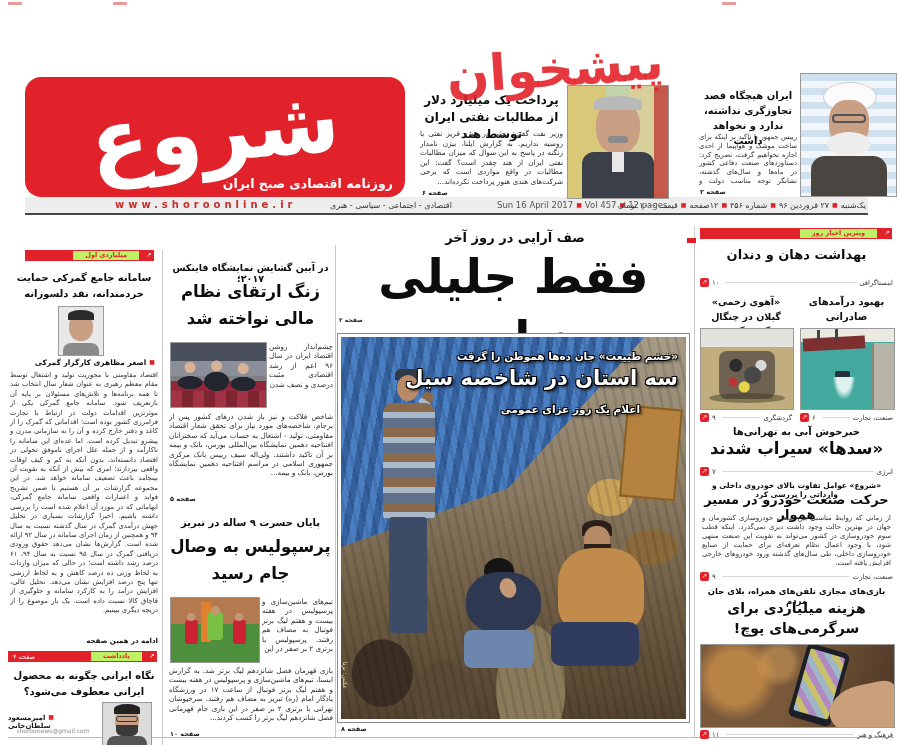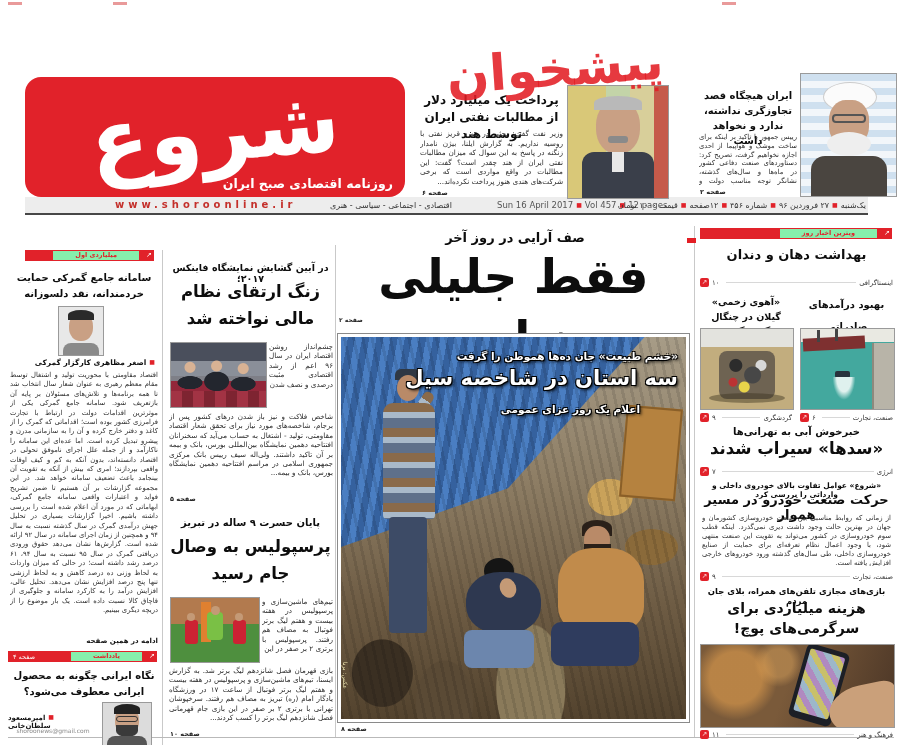--- a/index.html
+++ b/index.html
@@ -24,22 +24,22 @@
   .rsq::before{content:"■";color:#e1222a;font-size:6px;margin:0 3px;vertical-align:1px}
   
   .secrow{position:absolute;display:flex;align-items:center;direction:ltr;height:11px}
   .licon{display:inline-block;width:9px;height:9px;background:#e1222a;border-radius:2px;color:#fff;
          font-size:6.5px;line-height:9px;text-align:center;flex:0 0 auto}
   .pnum{font-size:7px;color:#444;margin:0 3px;flex:0 0 auto}
   .sline{flex:1;height:1px;background:#d8d8d8;margin:0 3px}
   .slabel{font-size:6.8px;color:#333;flex:0 0 auto}
   
   .strip{position:absolute;height:11px;background:#e1222a}
-  .strip .lbl{position:absolute;top:1px;height:9px;line-height:9px;background:#86efac;color:#e1222a;
-        font-size:6.5px;font-weight:bold;padding:0 22px}
+  .strip .lbl{position:absolute;top:1px;height:9px;line-height:9px;background:#bef264;color:#e1222a;
+        font-size:6.5px;font-weight:bold;padding:0 12px}
   .strip .sicon{position:absolute;top:0;right:0;width:11px;height:11px;background:#e1222a;color:#fff;
         font-size:7px;line-height:11px;text-align:center;border-right:1px solid #fff;box-sizing:border-box}
   .strip .wpg{position:absolute;left:5px;top:2px;color:#fff;font-size:6.5px;font-weight:normal}
   
   .ph{position:absolute;overflow:hidden;border:1px solid #9a9a9a;background:#ddd}
   .osh{color:#fff;text-shadow:-1px -1px 0 #000,1px -1px 0 #000,-1px 1px 0 #000,1px 1px 0 #000,2px 2px 3px rgba(0,0,0,.85)}
   .wm-fa{position:absolute;left:420px;top:40px;width:270px;text-align:center;font-size:50px;font-weight:bold;
          color:rgba(227,30,36,.88);transform:rotate(-4deg);pointer-events:none;z-index:40}
   .wm-en{position:absolute;left:428px;top:113px;direction:ltr;font-size:19px;font-weight:bold;font-style:italic;
          color:#e31e24;letter-spacing:1px;z-index:40;
@@ -160,21 +160,21 @@
     <span class="sicon">↗</span>
   </div>
   <div class="abs hl c" style="left:700px;top:247px;width:193px;font-size:13px">بهداشت دهان و دندان</div>
   <div class="secrow" style="left:700px;top:277px;width:193px">
     <span class="licon">↗</span>
     <span class="pnum">۱۰</span>
     <span class="sline"></span>
     <span class="slabel">اینستاگرافی</span>
   </div>
 
-  <div class="abs hl c" style="left:800px;top:294px;width:93px;font-size:10px;line-height:22px">بهبود درآمدهای صادراتی</div>
+  <div class="abs hl c" style="left:800px;top:294px;width:93px;font-size:10px;line-height:15px">بهبود درآمدهای صادراتی</div>
   <div class="ph" style="left:800px;top:328px;width:93px;height:80px">
     <div class="abs" style="inset:0;background:linear-gradient(180deg,#e9e9e2 0 16%,#43a89e 16% 100%)"></div>
     <div class="abs" style="left:2px;top:8px;width:62px;height:13px;background:#7e3030;transform:rotate(-3deg)"></div>
     <div class="abs" style="left:16px;top:1px;width:3px;height:12px;background:#444"></div>
     <div class="abs" style="left:34px;top:0;width:3px;height:12px;background:#444"></div>
     <div class="abs" style="left:34px;top:42px;width:15px;height:7px;background:#28323c;border-radius:2px"></div>
     <div class="abs" style="left:30px;top:48px;width:26px;height:26px;background:radial-gradient(ellipse at 50% 0,#dff1ee 0 40%,transparent 62%)"></div>
     <div class="abs" style="right:0;top:14px;width:20px;height:66px;background:#b8b4a8;border-left:2px solid #8d897d"></div>
   </div>
   <div class="secrow" style="left:800px;top:412px;width:93px">

